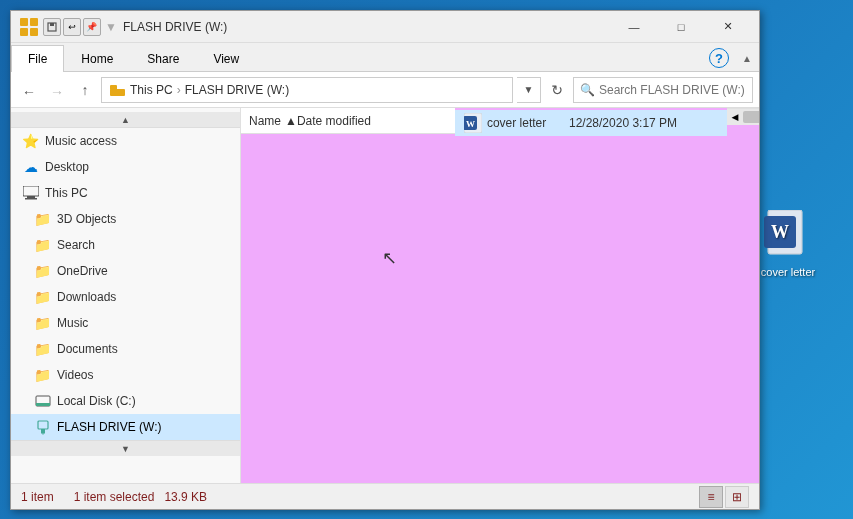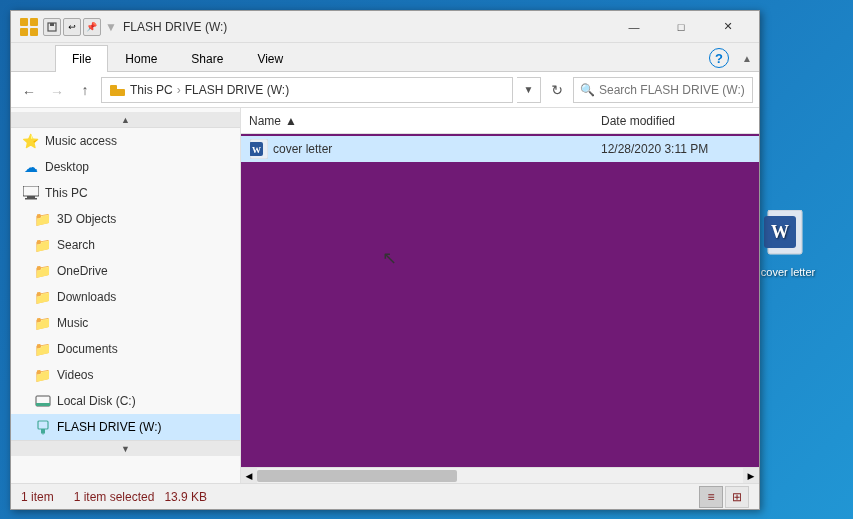--- a/index.html
+++ b/index.html
@@ -122,21 +122,20 @@
     .ribbon {
       background: #f0f0f0;
       border-bottom: 1px solid #ccc;
       flex-shrink: 0;
     }
 
     .ribbon-tabs {
       display: flex;
       height: 28px;
       align-items: flex-end;
-      padding-left: 44px;
     }
 
     .ribbon-tab {
       padding: 4px 16px;
       font-size: 12px;
       cursor: pointer;
       border: 1px solid transparent;
       border-bottom: none;
       height: 26px;
       display: flex;
@@ -303,22 +302,22 @@
     .sidebar-item .item-label {
       flex: 1;
       overflow: hidden;
       text-overflow: ellipsis;
     }
 
     
     .file-area {
       flex: 1;
       display: flex;
-      flex-direction: column;
-      background: #701a75;
+      flex-direction: row;
+      background: #f0abfc;
       position: relative;
     }
 
     
     .col-headers {
       height: 26px;
       display: flex;
       align-items: center;
       border-bottom: 1px solid #e0e0e0;
       background: white;
@@ -648,21 +647,21 @@
         <div class="file-row selected">
           <div class="file-icon">
             <svg width="18" height="20" viewBox="0 0 18 20">
               <rect x="0" y="0" width="18" height="20" rx="2" fill="white" stroke="#ccc" stroke-width="0.5"></rect>
               <rect x="0" y="0" width="18" height="20" rx="2" fill="#2b579a" opacity="0.1"></rect>
               <rect x="-1" y="3" width="14" height="14" rx="2" fill="#2b579a"></rect>
               <text x="6.5" y="13.5" text-anchor="middle" fill="white" font-size="9" font-weight="bold" font-family="serif">W</text>
             </svg>
           </div>
           <div class="file-name">cover letter</div>
-          <div class="file-date">12/28/2020 3:11 PM</div>
+          <div class="file-date">12/28/2020 3:17 PM</div>
         </div>
       </div>
 
       <div class="hscroll-bar">
         <button class="hscroll-left-btn">◀</button>
         <div class="hscroll-track">
           <div class="hscroll-thumb"></div>
         </div>
         <button class="hscroll-right-btn">▶</button>
       </div>

